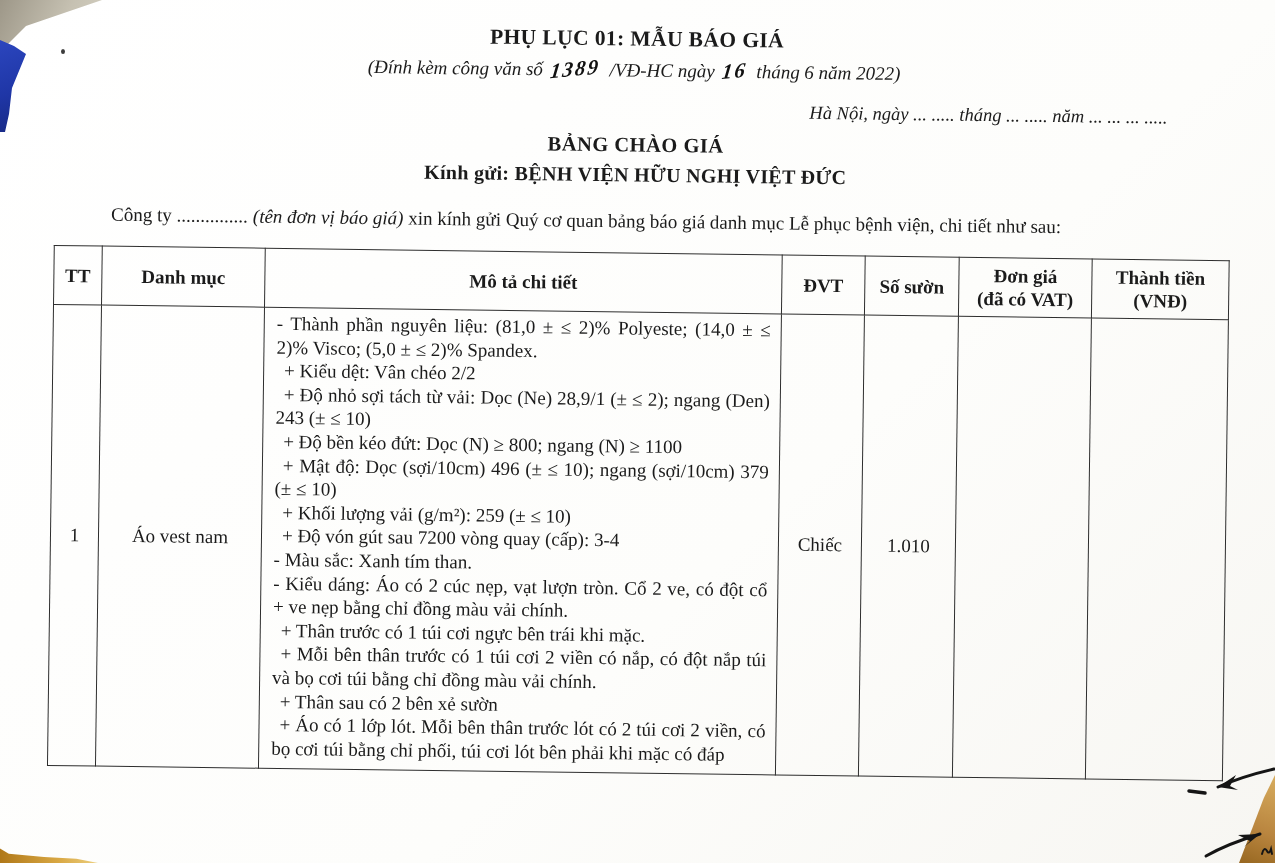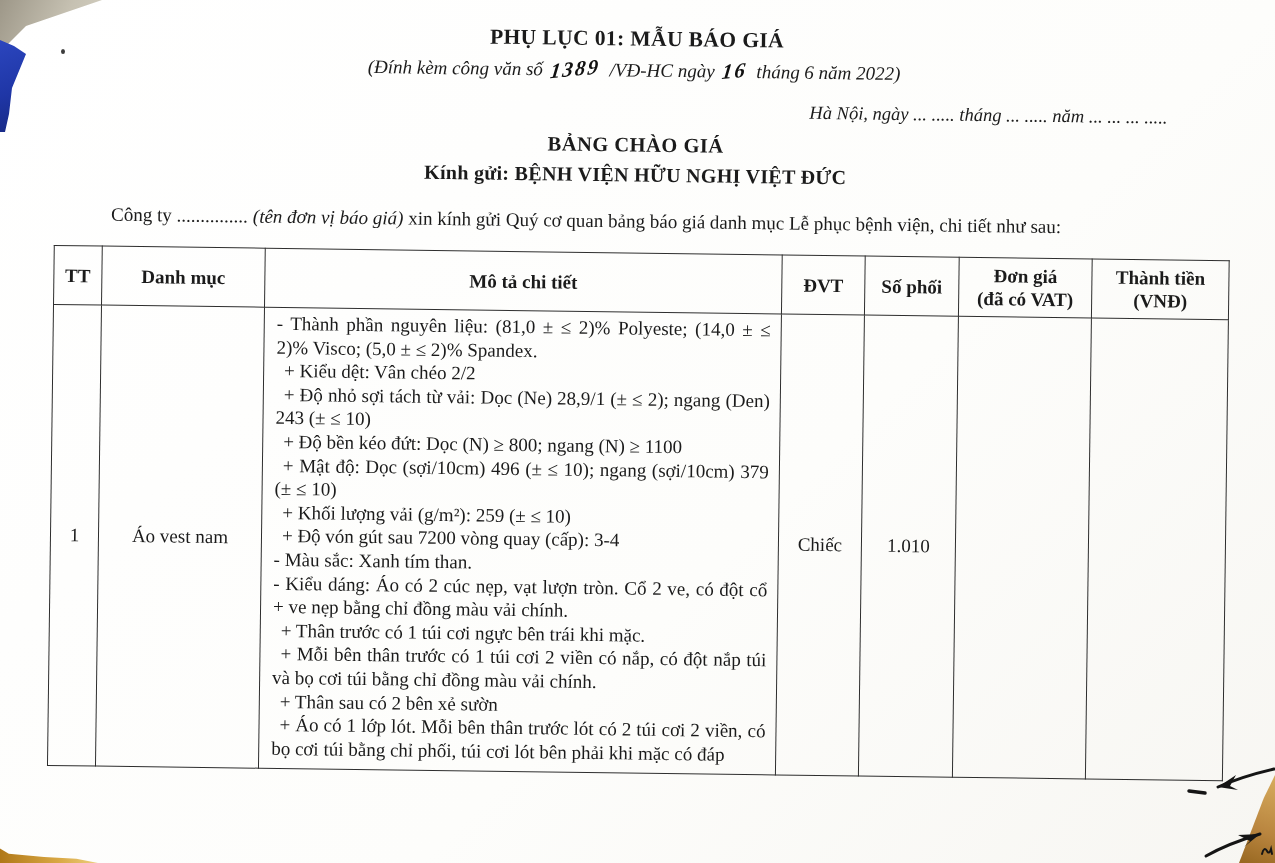--- a/index.html
+++ b/index.html
@@ -105,21 +105,21 @@
         <col style="width:94px">
         <col style="width:133px">
         <col style="width:137px">
     </colgroup>
     <thead>
       <tr>
         <th><span>TT</span></th>
         <th><span>Danh mục</span></th>
         <th><span>Mô tả chi tiết</span></th>
         <th><span>ĐVT</span></th>
-        <th><span>Số phối</span></th>
+        <th><span>Số sườn</span></th>
         <th>
           <div>Đơn giá</div>
           <div>(đã có VAT)</div>
         </th>
         <th>
           <div>Thành tiền</div>
           <div>(VNĐ)</div>
         </th>
       </tr>
     </thead>

